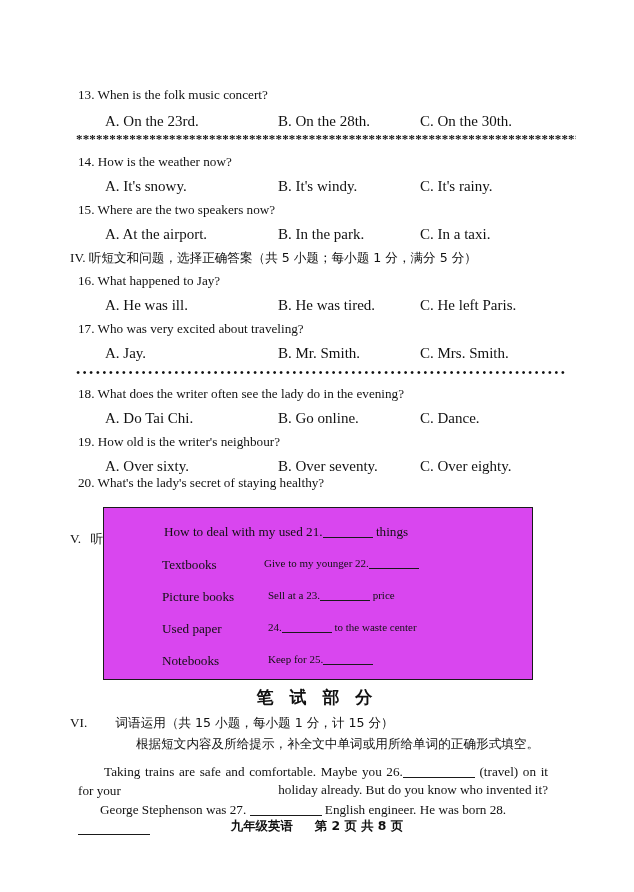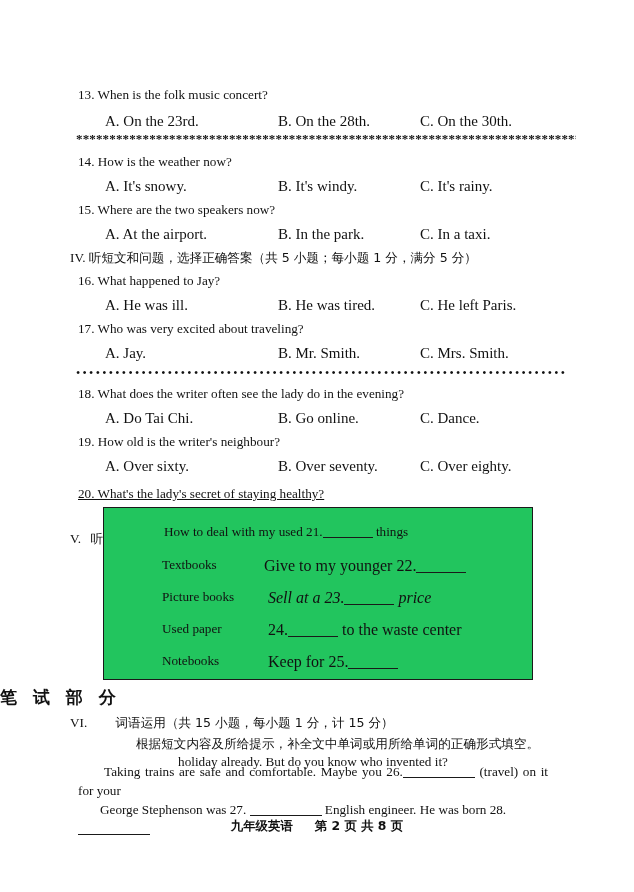--- a/index.html
+++ b/index.html
@@ -90,21 +90,21 @@
 
   
   .note-box {
     position: absolute;
     left: 103px;
     top: 507px;
     width: 430px;
     height: 173px;
     border: 1.4px solid #1a1a1a;
     box-sizing: border-box;
-    background: #22c55e;
+    background: #d946ef;
   }
   .nb-title {
     position: absolute;
     left: 60px;
     top: 16px;
     font-size: 13.2px;
     white-space: nowrap;
   }
   .nb-row {
     position: absolute;
@@ -113,37 +113,37 @@
     height: 18px;
   }
   .nb-label {
     position: absolute;
     left: 58px;
     font-size: 13.2px;
     white-space: nowrap;
   }
   .nb-value {
     position: absolute;
-    font-size: 16px;
+    font-size: 11px;
     white-space: nowrap;
   }
   .blank {
     display: inline-block;
     border-bottom: 1.2px solid #1a1a1a;
     vertical-align: -2px;
   }
   .b-md { width: 50px; }
   .b-lg { width: 72px; }
 
   
   .part-title {
     position: absolute;
     left: 0;
     width: 100%;
-    text-align: left;
+    text-align: center;
     font-family: "DejaVu Sans", "Liberation Sans", sans-serif;
     font-weight: 700;
     font-size: 17px;
     letter-spacing: 5px;
     white-space: nowrap;
   }
 
   
   .prose {
     position: absolute;
@@ -233,21 +233,21 @@
     <span class="opt c">C. Dance.</span>
   </div>
 
   <div class="qline stem" style="top:435px;">19. How old is the writer's neighbour?</div>
   <div class="qline opts" style="top:459px;">
     <span class="opt a">A. Over sixty.</span>
     <span class="opt b">B. Over seventy.</span>
     <span class="opt c">C. Over eighty.</span>
   </div>
 
-  <div class="qline stem" style="top:487px;text-decoration:underline;">20. What's the lady's secret of staying healthy?</div>
+  <div class="qline stem" style="top:476px;">20. What's the lady's secret of staying healthy?</div>
   <div class="qline opts" style="top:507px;">
     <span class="opt a">A. Keep her mind quiet.</span>
     <span class="opt b">B. Learn something new.</span>
     <span class="opt c c-narrow">C. Do housework.</span>
   </div>
 
   <div class="section-head" style="top:531px;">
     <span class="num">V.</span>
     <span class="cn" style="margin-left:6px;">听短文填空（共 5 小题；每小题 1 分，满分 5 分）</span>
   </div>
@@ -259,21 +259,21 @@
 
     <div class="nb-row" style="top:49px;">
       <span class="nb-label">Textbooks</span>
       <span class="nb-value" style="left:160px;">
         <span>Give to my younger 22.</span><span class="blank b-md"></span>
       </span>
     </div>
 
     <div class="nb-row" style="top:81px;">
       <span class="nb-label">Picture books</span>
-      <span class="nb-value" style="left:164px;font-style:italic;">
+      <span class="nb-value" style="left:164px;">
         <span>Sell at a 23.</span><span class="blank b-md"></span>&nbsp;<span>price</span>
       </span>
     </div>
 
     <div class="nb-row" style="top:113px;">
       <span class="nb-label">Used paper</span>
       <span class="nb-value" style="left:164px;">
         <span>24.</span><span class="blank b-md"></span>&nbsp;<span>to the waste center</span>
       </span>
     </div>
@@ -290,21 +290,21 @@
 
   <div class="section-head" style="top:715px;">
     <span class="num">VI.</span>
     <span class="cn" style="margin-left:25px;">词语运用（共 15 小题，每小题 1 分，计 15 分）</span>
   </div>
   <div class="subinstr cn" style="top:736px;">根据短文内容及所给提示，补全文中单词或用所给单词的正确形式填空。</div>
 
   <div class="prose prose-indent" style="top:762px; width:470px;">
     <span>Taking trains are safe and comfortable. Maybe you 26.</span><span class="blank b-lg"></span>&nbsp;<span>(travel) on it for your</span>
   </div>
-  <div class="prose" style="top:752px; width:470px; text-align:center;">holiday already. But do you know who invented it?</div>
+  <div class="prose" style="top:780px; width:470px; text-align:right;">holiday already. But do you know who invented it?</div>
 
   <div class="prose" style="top:800px; width:470px; text-align:left;">
     <span style="display:inline-block; width:22px;"></span><span>George Stephenson was 27.</span>&nbsp;<span class="blank b-lg"></span>&nbsp;<span>English engineer. He was born 28.</span>&nbsp;<span class="blank b-lg"></span>
   </div>
 
   <div class="footer" style="top:818px;">
     <span>九年级英语</span><span class="gap"></span><span>第 2 页 共 8 页</span>
   </div>
 
 </div>

